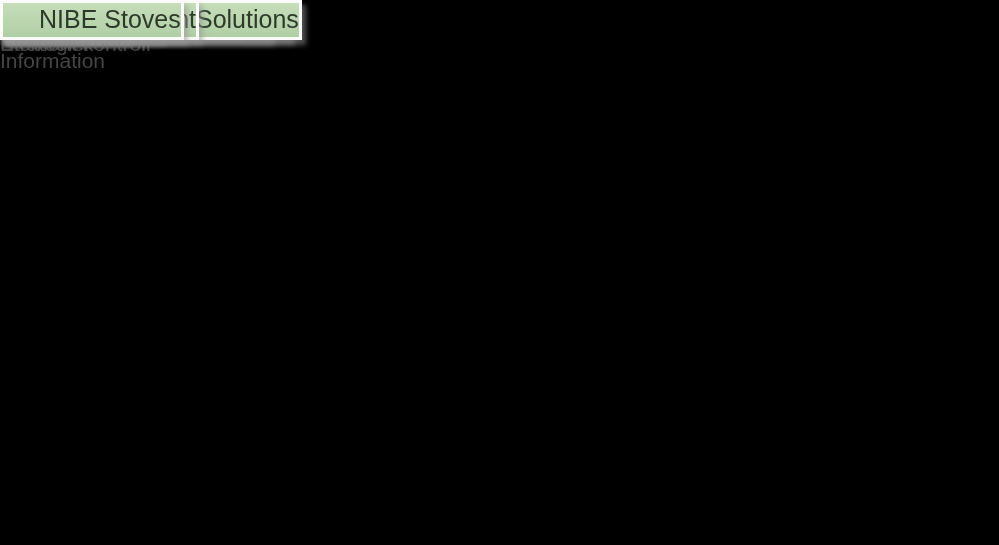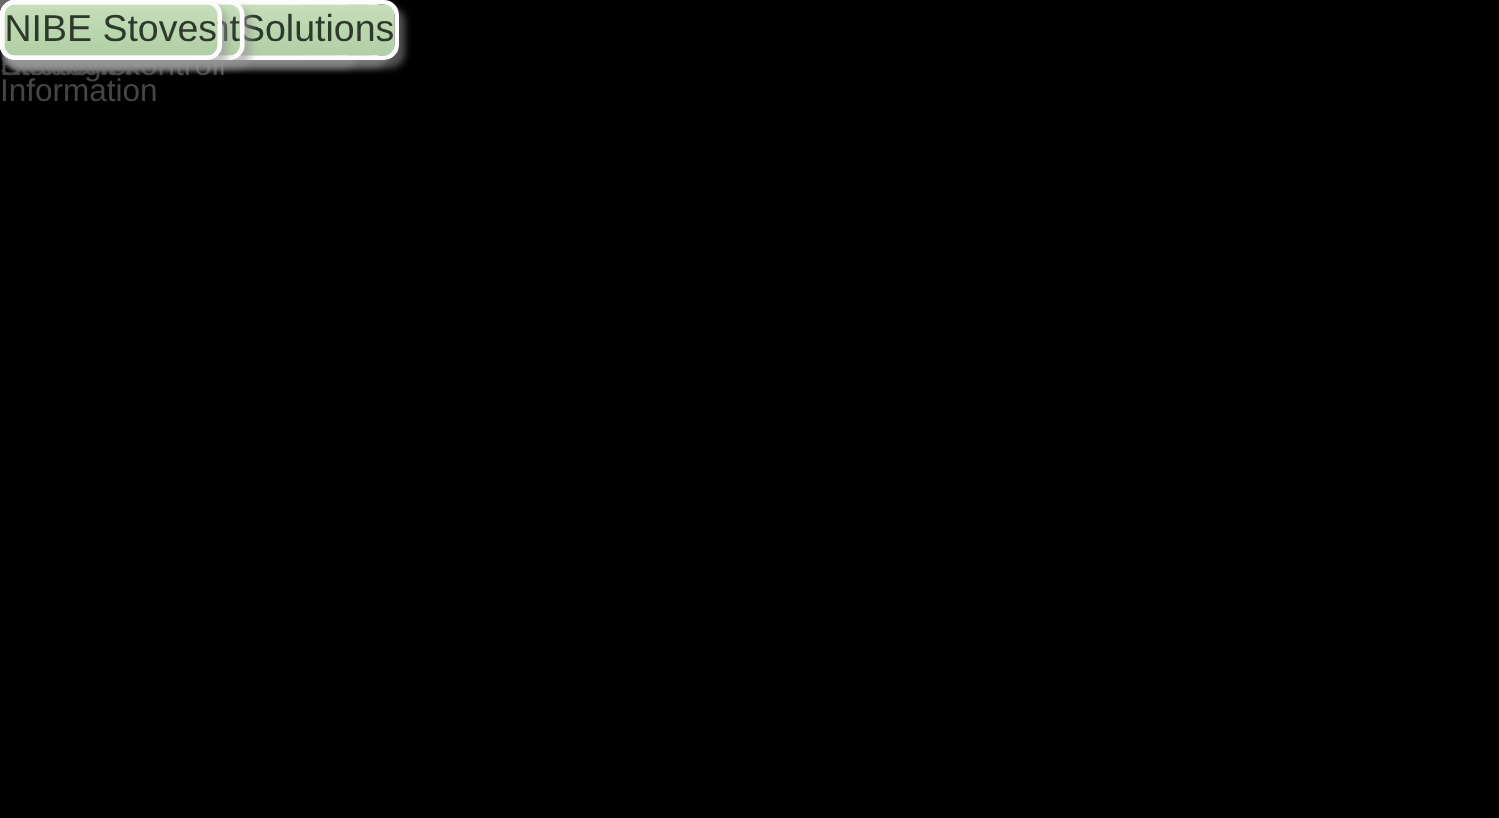--- a/index.html
+++ b/index.html
@@ -2,24 +2,24 @@
 <html><head>
 <meta charset="utf-8">
 <style>
   html,body{margin:0;padding:0;background:#000;}
   #stage{
     position:relative;width:999px;height:545px;background:#000;overflow:hidden;
     font-family:"Liberation Sans","DejaVu Sans",sans-serif;
   }
   .box{
     position:absolute;box-sizing:border-box;
-    border:3px solid #fcfcfc;border-radius:10px;
+    border:3px solid #fcfcfc;border-radius:0;
     display:flex;flex-direction:column;align-items:center;justify-content:flex-end;
     box-shadow:4px 5px 5px rgba(150,150,150,0.55);
-    font-size:25px;line-height:1.35;text-align:center;
+    font-size:25px;line-height:1.35;text-align:center;padding-left:36px;
   }
   .box.green{background:linear-gradient(#c6deba,#b0cfa5);color:#2e3a29;}
   .box.tan{background:#c9b795;color:#322d23;}
   .box.beige{background:#e8e0d5;color:#45433d;font-size:21px;letter-spacing:0.5px;}
   .line{position:absolute;background:#666;}
   .arrowshaft{position:absolute;background:#6a6a6a;}
   .head{position:absolute;width:0;height:0;}
   .head.left {border-top:11px solid transparent;border-bottom:11px solid transparent;border-right:19px solid #6a6a6a;}
   .head.right{border-top:11px solid transparent;border-bottom:11px solid transparent;border-left:19px solid #6a6a6a;}
   .head.down {border-left:15px solid transparent;border-right:15px solid transparent;border-top:16px solid #6a6a6a;}

